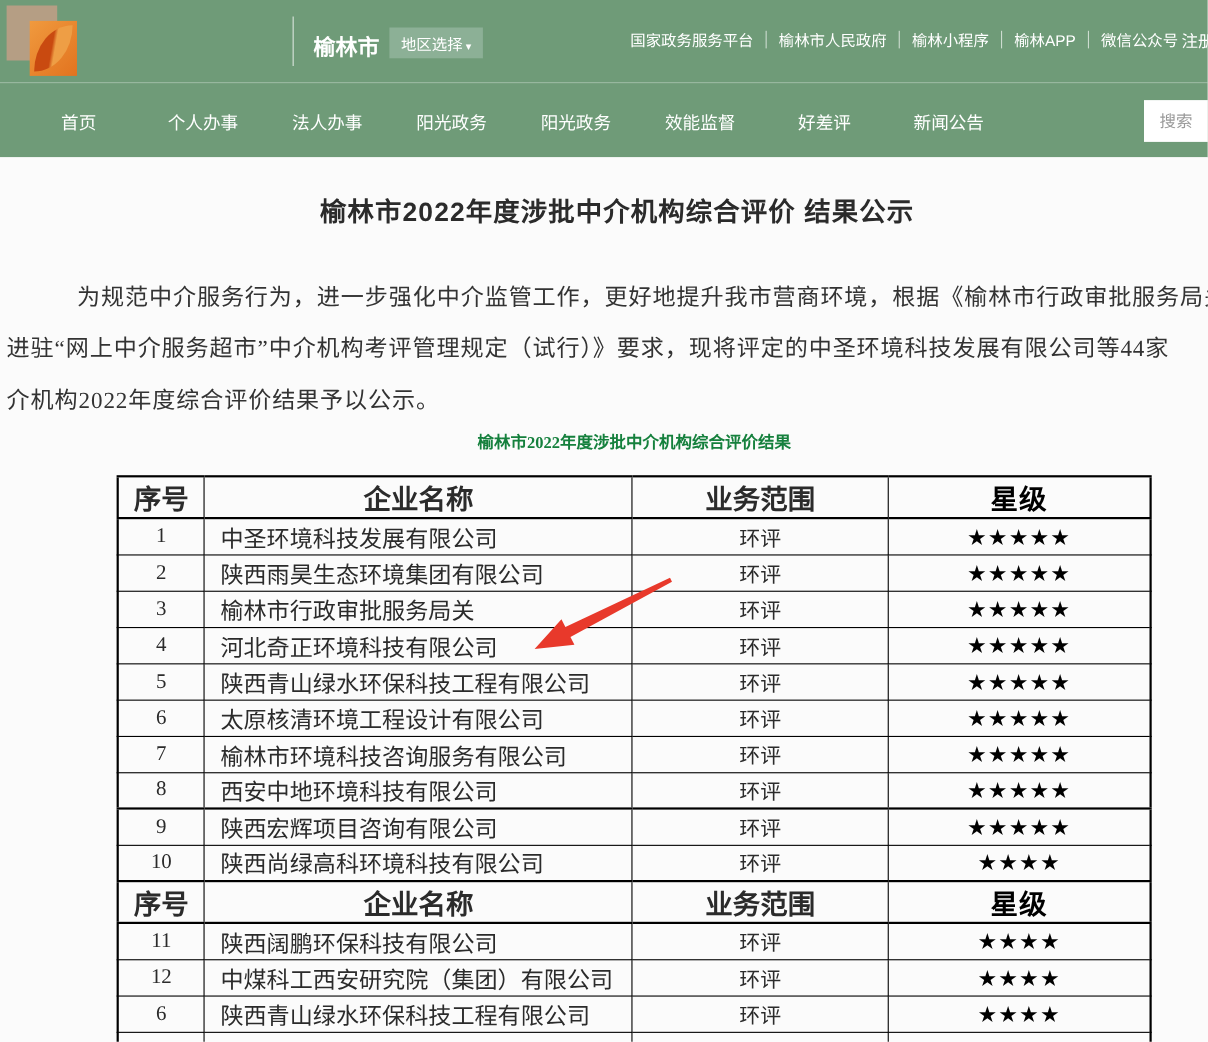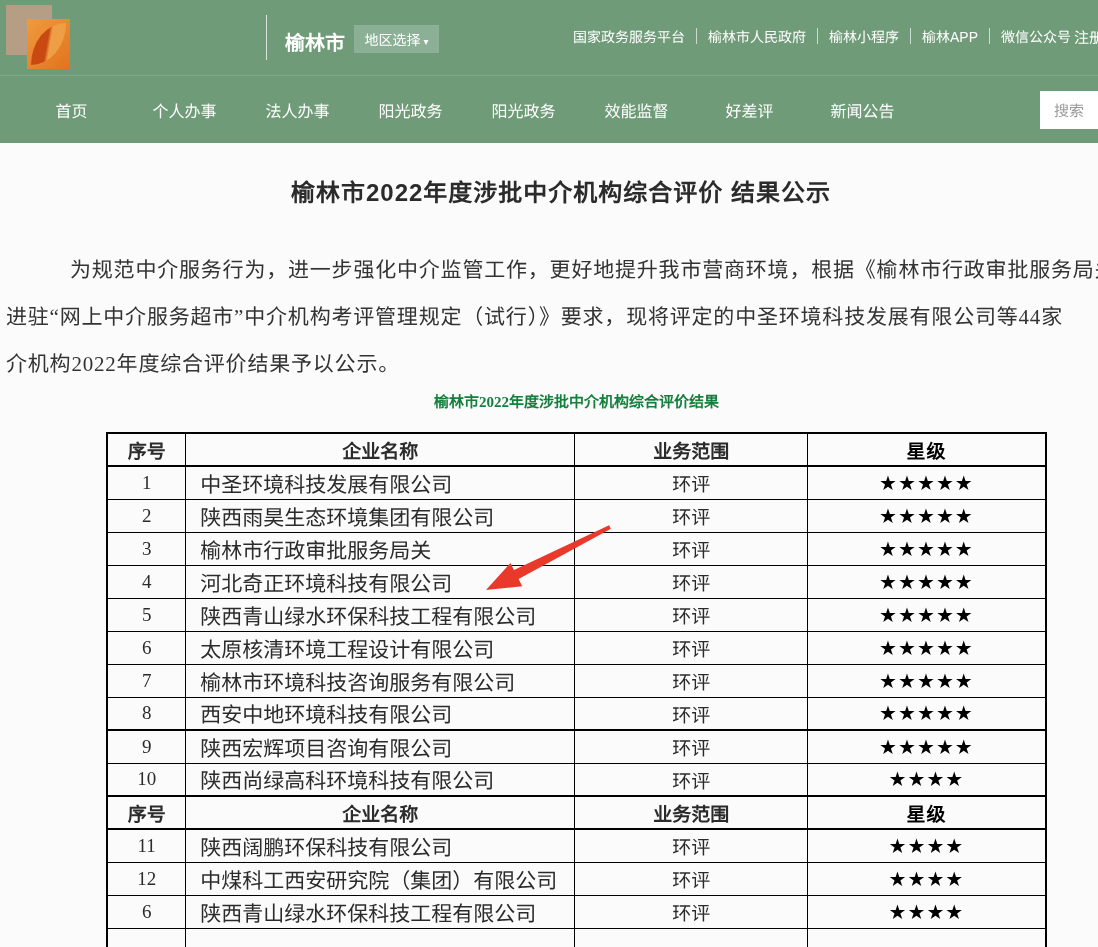--- a/index.html
+++ b/index.html
@@ -53,21 +53,21 @@
   .pline { white-space:nowrap; }
   .pline.indent { text-indent:64px; }
   .caption { position:absolute; top:247px; left:106px; width:941px; text-align:center;
              font-family:"Liberation Serif", serif; font-weight:bold; font-size:15px; color:#15803d; }
 
   
   .results { position:absolute; top:289px; left:106px; width:941px;
              border-collapse:collapse; border:2px solid #000; background:#fbfbfb; }
   .results td { border:1px solid #000; height:33px; color:#2b2b2b;
                 font-family:"Liberation Serif", serif; text-align:center; }
-  .results tr.hrow td { font-weight:bold; font-size:19px; border-top-width:2px; border-bottom-width:2px; }
+  .results tr.hrow td { font-weight:bold; font-size:25px; border-top-width:2px; border-bottom-width:2px; }
   .results tr.thick td { border-bottom-width:2px; }
   .results td.c0 { font-size:19px; }
   .results td.c1 { text-align:left; padding-left:14px; font-size:21px; }
   .results td.c2 { font-size:19px; }
   .results td.c3 { font-size:20px; font-family:"DejaVu Sans", sans-serif; letter-spacing:1px; color:#000; }
   .results tr.hrow td.c1 { text-align:center; padding-left:0; }
 
   
   .arrow { position:absolute; left:0; top:0; width:1098px; height:947px;
            pointer-events:none; z-index:5; }

